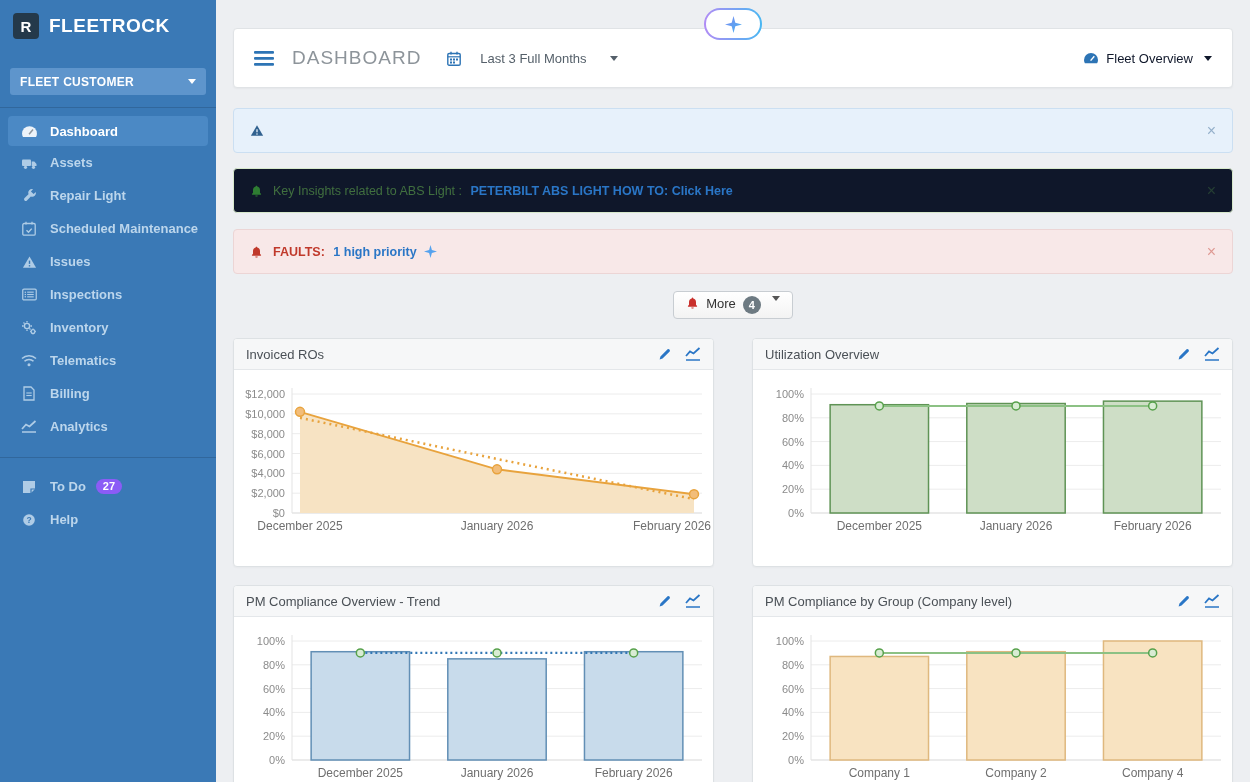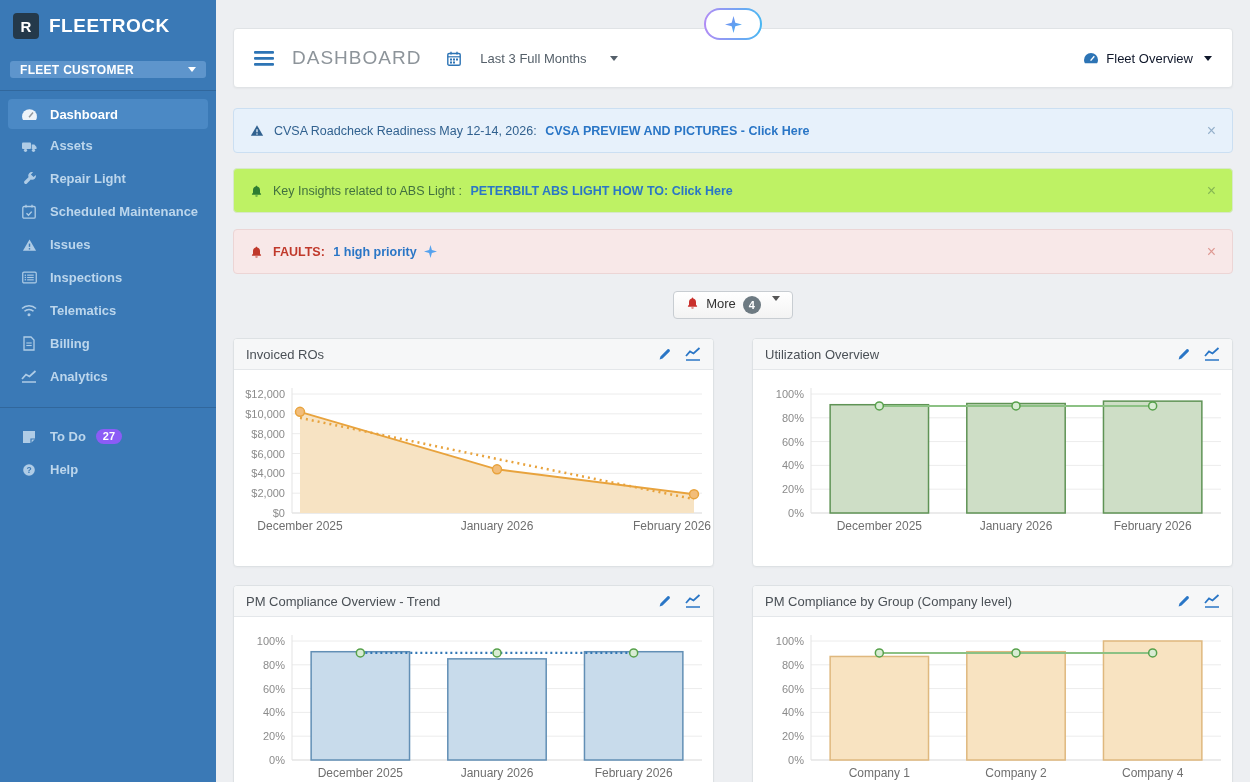--- a/index.html
+++ b/index.html
@@ -7,21 +7,21 @@
   body {
     width:1250px; height:782px; overflow:hidden; position:relative;
     background:#edeff2; font-family:"Liberation Sans", sans-serif;
   }
   
   .sidebar { position:absolute; left:0; top:0; width:216px; height:782px; background:#3a79b6; color:#bcd6ec; }
   .brand { display:flex; align-items:center; gap:10px; padding:13px 12px 11px 13px; }
   .brand-ic { width:26px; height:26px; background:#24394a; border-radius:4px; color:#fff;
               display:flex; align-items:center; justify-content:center; font-weight:bold; font-size:15px; }
   .brand-name { color:#fff; font-size:19px; font-weight:bold; letter-spacing:.5px; }
-  .customer { margin:11px 10px 0; height:17px; background:#5e95cc; border-radius:3px;
+  .customer { margin:18px 10px 0; height:27px; background:#5e95cc; border-radius:3px;
               display:flex; align-items:center; padding:0 10px; cursor:pointer; }
   .customer-label { color:#fff; font-size:12px; font-weight:bold; letter-spacing:.3px; }
   .sb-div { border-top:1px solid rgba(0,0,0,.14); margin:12px 0 8px; }
   .nav-item { height:33px; display:flex; align-items:center; padding:0 14px 0 20px;
               font-size:13px; font-weight:600; cursor:pointer; }
   .nav-item.active { background:#4b89c5; border-radius:4px; margin:0 8px; padding-left:12px; color:#fff; height:30px; }
   .nav-ic { width:18px; margin-right:12px; display:flex; align-items:center; justify-content:center; opacity:.9; }
   .nav-ic svg { display:block; }
   .nav-badge { margin-left:10px; background:#8b5cf6; color:#fff; border-radius:10px;
                font-size:11px; font-weight:bold; padding:1px 7px 2px; }
@@ -40,21 +40,21 @@
   .right-group { margin-left:auto; display:flex; align-items:center; gap:7px; cursor:pointer; font-size:13px; color:#0f172a; }
   .caret { display:inline-block; width:0; height:0; border-left:4px solid transparent;
            border-right:4px solid transparent; border-top:5px solid currentColor; margin-left:4px; }
   
   .alert { height:45px; border-radius:4px; display:flex; align-items:center; padding:0 16px;
            font-size:12.5px; border:1px solid; }
   .alert .msg { margin-left:10px; }
   .alert a { color:#2a76c6; font-weight:bold; text-decoration:none; margin-left:5px; cursor:pointer; }
   .alert .close { margin-left:auto; opacity:.45; font-size:16px; cursor:pointer; line-height:1; }
   .alert-info    { margin-top:20px; background:#e7f1fb; border-color:#cbdff2; color:#31618f; }
-  .alert-success { margin-top:15px; background:#bef264; border-color:#d7e8cb; color:#41703f; }
+  .alert-success { margin-top:15px; background:#0f172a; border-color:#d7e8cb; color:#41703f; }
   .alert-danger  { margin-top:16px; background:#f8e8e8; border-color:#ecd5d5; color:#c0392b; }
   .sparkle-sm { margin-left:7px; display:inline-flex; }
   
   .more-row { margin-top:17px; text-align:center; }
   .more-btn { display:inline-flex; align-items:flex-start; gap:7px; background:linear-gradient(#fff,#f3f3f3);
               border:1px solid #c8cdd2; border-radius:4px; padding:4px 12px; font-size:13px; color:#333; cursor:pointer; }
   .more-badge { background:#6d7a82; color:#fff; border-radius:50%; width:18px; height:18px;
                 font-size:11px; font-weight:bold; display:flex; align-items:center; justify-content:center; }
   
   .cards-row { display:flex; gap:38px;justify-content:space-between; }
@@ -141,20 +141,43 @@
           <line x1="5.5" y1="9" x2="12.5" y2="9" stroke="currentColor" stroke-width="1.2"></line>
           <circle cx="3.5" cy="4" r="0.8" fill="currentColor"></circle>
           <circle cx="3.5" cy="6.5" r="0.8" fill="currentColor"></circle>
           <circle cx="3.5" cy="9" r="0.8" fill="currentColor"></circle>
         </svg>
     </span>
     <span>Inspections</span>
   </div>
   <div class="nav-item">
     <span class="nav-ic">
+      <svg width="16" height="15" viewBox="0 0 16 15">
+          <circle cx="6" cy="6" r="2.6" fill="none" stroke="currentColor" stroke-width="1.4"></circle>
+          <g stroke="currentColor" stroke-width="1.3">
+            <line x1="6" y1="1" x2="6" y2="2.6"></line>
+            <line x1="6" y1="9.4" x2="6" y2="11"></line>
+            <line x1="1" y1="6" x2="2.6" y2="6"></line>
+            <line x1="9.4" y1="6" x2="11" y2="6"></line>
+            <line x1="2.5" y1="2.5" x2="3.6" y2="3.6"></line>
+            <line x1="8.4" y1="8.4" x2="9.5" y2="9.5"></line>
+          </g>
+          <circle cx="12" cy="11.5" r="1.9" fill="none" stroke="currentColor" stroke-width="1.3"></circle>
+          <g stroke="currentColor" stroke-width="1.1">
+            <line x1="12" y1="8.6" x2="12" y2="9.6"></line>
+            <line x1="12" y1="13.4" x2="12" y2="14.4"></line>
+            <line x1="9.1" y1="11.5" x2="10.1" y2="11.5"></line>
+            <line x1="13.9" y1="11.5" x2="14.9" y2="11.5"></line>
+          </g>
+        </svg>
+    </span>
+    <span>Inventory</span>
+  </div>
+  <div class="nav-item">
+    <span class="nav-ic">
       <svg width="16" height="13" viewBox="0 0 16 13">
           <path d="M1 4.5a10 10 0 0 1 14 0" fill="none" stroke="currentColor" stroke-width="1.5"></path>
           <path d="M3.5 7.3a6.3 6.3 0 0 1 9 0" fill="none" stroke="currentColor" stroke-width="1.5"></path>
           <circle cx="8" cy="10.7" r="1.5" fill="currentColor"></circle>
         </svg>
     </span>
     <span>Telematics</span>
   </div>
   <div class="nav-item">
     <span class="nav-ic">
@@ -246,24 +269,20 @@
       <span class="caret"></span>
     </span>
   </div>
 
   <div class="alert alert-info">
     <svg width="14" height="13" viewBox="0 0 16 14" style="color:#31618f;flex-shrink:0;">
         <path d="M8 1l7 12H1z" fill="currentColor"></path>
         <line x1="8" y1="5.5" x2="8" y2="9" stroke="#e7f1fb" stroke-width="1.5"></line>
         <circle cx="8" cy="11" r="0.9" fill="#e7f1fb"></circle>
       </svg>
-    <span class="msg">
-      <span>CVSA Roadcheck Readiness May 12-14, 2026:</span>
-      <a>CVSA PREVIEW AND PICTURES - Click Here</a>
-    </span>
     <span class="close">×</span>
   </div>
 
   <div class="alert alert-success">
     <svg width="13" height="14" viewBox="0 0 16 16" style="color:#2e7d32;flex-shrink:0;">
         <path d="M8 1.2c-.5 0-.9.4-.9.9v.5A4.3 4.3 0 0 0 3.7 6.8v3.4L2.4 11.8c-.3.4 0 .9.5.9h10.2c.5 0 .8-.5.5-.9l-1.3-1.6V6.8a4.3 4.3 0 0 0-3.4-4.2v-.5c0-.5-.4-.9-.9-.9zM6.5 13.4a1.5 1.5 0 0 0 3 0z" fill="currentColor"></path>
       </svg>
     <span class="msg">
       <span>Key Insights related to ABS Light :</span>
       <a>PETERBILT ABS LIGHT HOW TO: Click Here</a>

